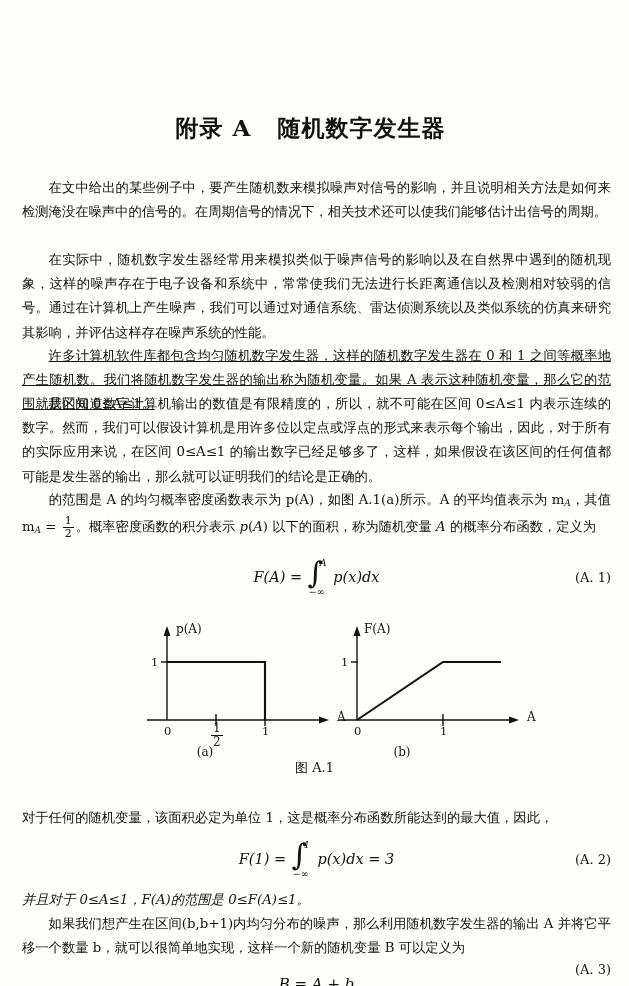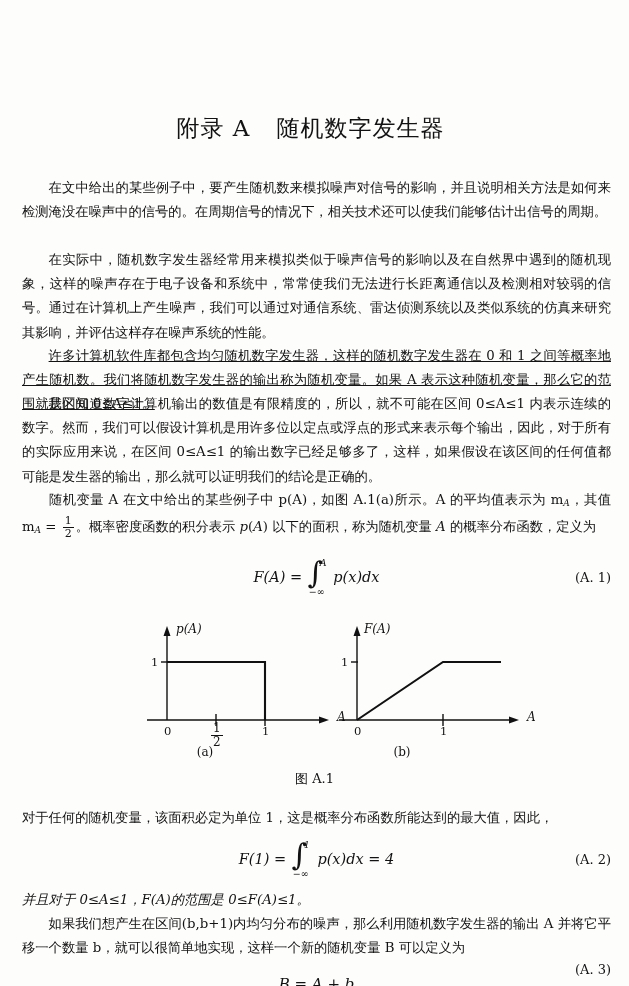--- a/index.html
+++ b/index.html
@@ -19,21 +19,21 @@
   .ital { font-style: italic; font-family: "DejaVu Serif","Liberation Serif",serif; }
 
   
   .title {
     position: absolute;
     top: 113px;
     left: 0;
     width: 621px;
     text-align: center;
     font-size: 23px;
-    font-weight: normal;
+    font-weight: bold;
     letter-spacing: 1px;
     font-family: "DejaVu Serif", "Liberation Serif", serif;
   }
   .title .gap { display: inline-block; width: 26px; }
 
   
   .para {
     position: absolute;
     left: 22px;
     width: 589px;
@@ -111,35 +111,34 @@
   
   .figure {
     position: absolute;
     left: 0;
     top: 612px;
     width: 629px;
     height: 185px;
   }
   .fig-caption {
     position: absolute;
-    left: 0; top: 158px;
+    left: 0; top: 147px;
     width: 629px;
     text-align: center;
     font-size: 13px;
   }
   .subcap {
     position: absolute;
     font-size: 12px;
     text-align: center;
     width: 40px;
   }
   .axis-label {
     position: absolute;
     font-size: 12px;
-    font-style: italic;
   }
   .tick-num {
     position: absolute;
     font-size: 11.5px;
   }
 </style>
 </head>
 <body>
 
 <div class="page">
@@ -159,21 +158,21 @@
   <div class="para indent" style="top:344px;text-decoration:underline;">
     <p>许多计算机软件库都包含均匀随机数字发生器，这样的随机数字发生器在 0 和 1 之间等概率地产生随机数。我们将随机数字发生器的输出称为随机变量。如果 A 表示这种随机变量，那么它的范围就是区间 0≤A≤1。</p>
   </div>
 
   <div class="para indent" style="top:392px;">
     <p>我们知道数字计算机输出的数值是有限精度的，所以，就不可能在区间 0≤A≤1 内表示连续的数字。然而，我们可以假设计算机是用许多位以定点或浮点的形式来表示每个输出，因此，对于所有的实际应用来说，在区间 0≤A≤1 的输出数字已经足够多了，这样，如果假设在该区间的任何值都可能是发生器的输出，那么就可以证明我们的结论是正确的。</p>
   </div>
 
   <div class="para" style="top:488px;">
     <p>
-      <span style="display:inline-block;width:2em;"></span><span>随机变量 A 在文中给出的某些例子中 p(A)，如图 A.1(a)所示。A 的平均值表示为 m</span><span class="sub">A</span><span>，其值 m</span><span class="sub">A</span><span>&nbsp;=&nbsp;</span><span class="frac"><span class="n">1</span><span class="d">2</span></span><span>。概率密度函数的积分表示 <i>p</i>(<i>A</i>) 以下的面积，称为随机变量 <i>A</i> 的概率分布函数，定义为</span>
+      <span style="display:inline-block;width:2em;"></span><span>的范围是 A 的均匀概率密度函数表示为 p(A)，如图 A.1(a)所示。A 的平均值表示为 m</span><span class="sub">A</span><span>，其值 m</span><span class="sub">A</span><span>&nbsp;=&nbsp;</span><span class="frac"><span class="n">1</span><span class="d">2</span></span><span>。概率密度函数的积分表示 <i>p</i>(<i>A</i>) 以下的面积，称为随机变量 <i>A</i> 的概率分布函数，定义为</span>
     </p>
   </div>
 
   <div class="eq-row" style="top:563px;">
     <div class="eq-body">
       <span class="ital">F(A)</span>
       <span>=</span>
       <span class="intg">
         <span class="sign">∫</span>
         <span class="up">A</span>
@@ -242,21 +241,21 @@
 
   <div class="eq-row" style="top:845px;">
     <div class="eq-body">
       <span class="ital">F(1)</span>
       <span>=</span>
       <span class="intg">
         <span class="sign">∫</span>
         <span class="up">1</span>
         <span class="lo">−∞</span>
       </span>
-      <span class="ital">p(x)dx = 4</span>
+      <span class="ital">p(x)dx = 3</span>
     </div>
     <div class="eq-tag">(A. 2)</div>
   </div>
 
   <div class="para" style="top:888px;font-style:italic;">
     <p>并且对于 0≤A≤1，F(A)的范围是 0≤F(A)≤1。</p>
   </div>
 
   <div class="para indent" style="top:912px;">
     <p>如果我们想产生在区间(b,b+1)内均匀分布的噪声，那么利用随机数字发生器的输出 A 并将它平移一个数量 b，就可以很简单地实现，这样一个新的随机变量 B 可以定义为</p>

